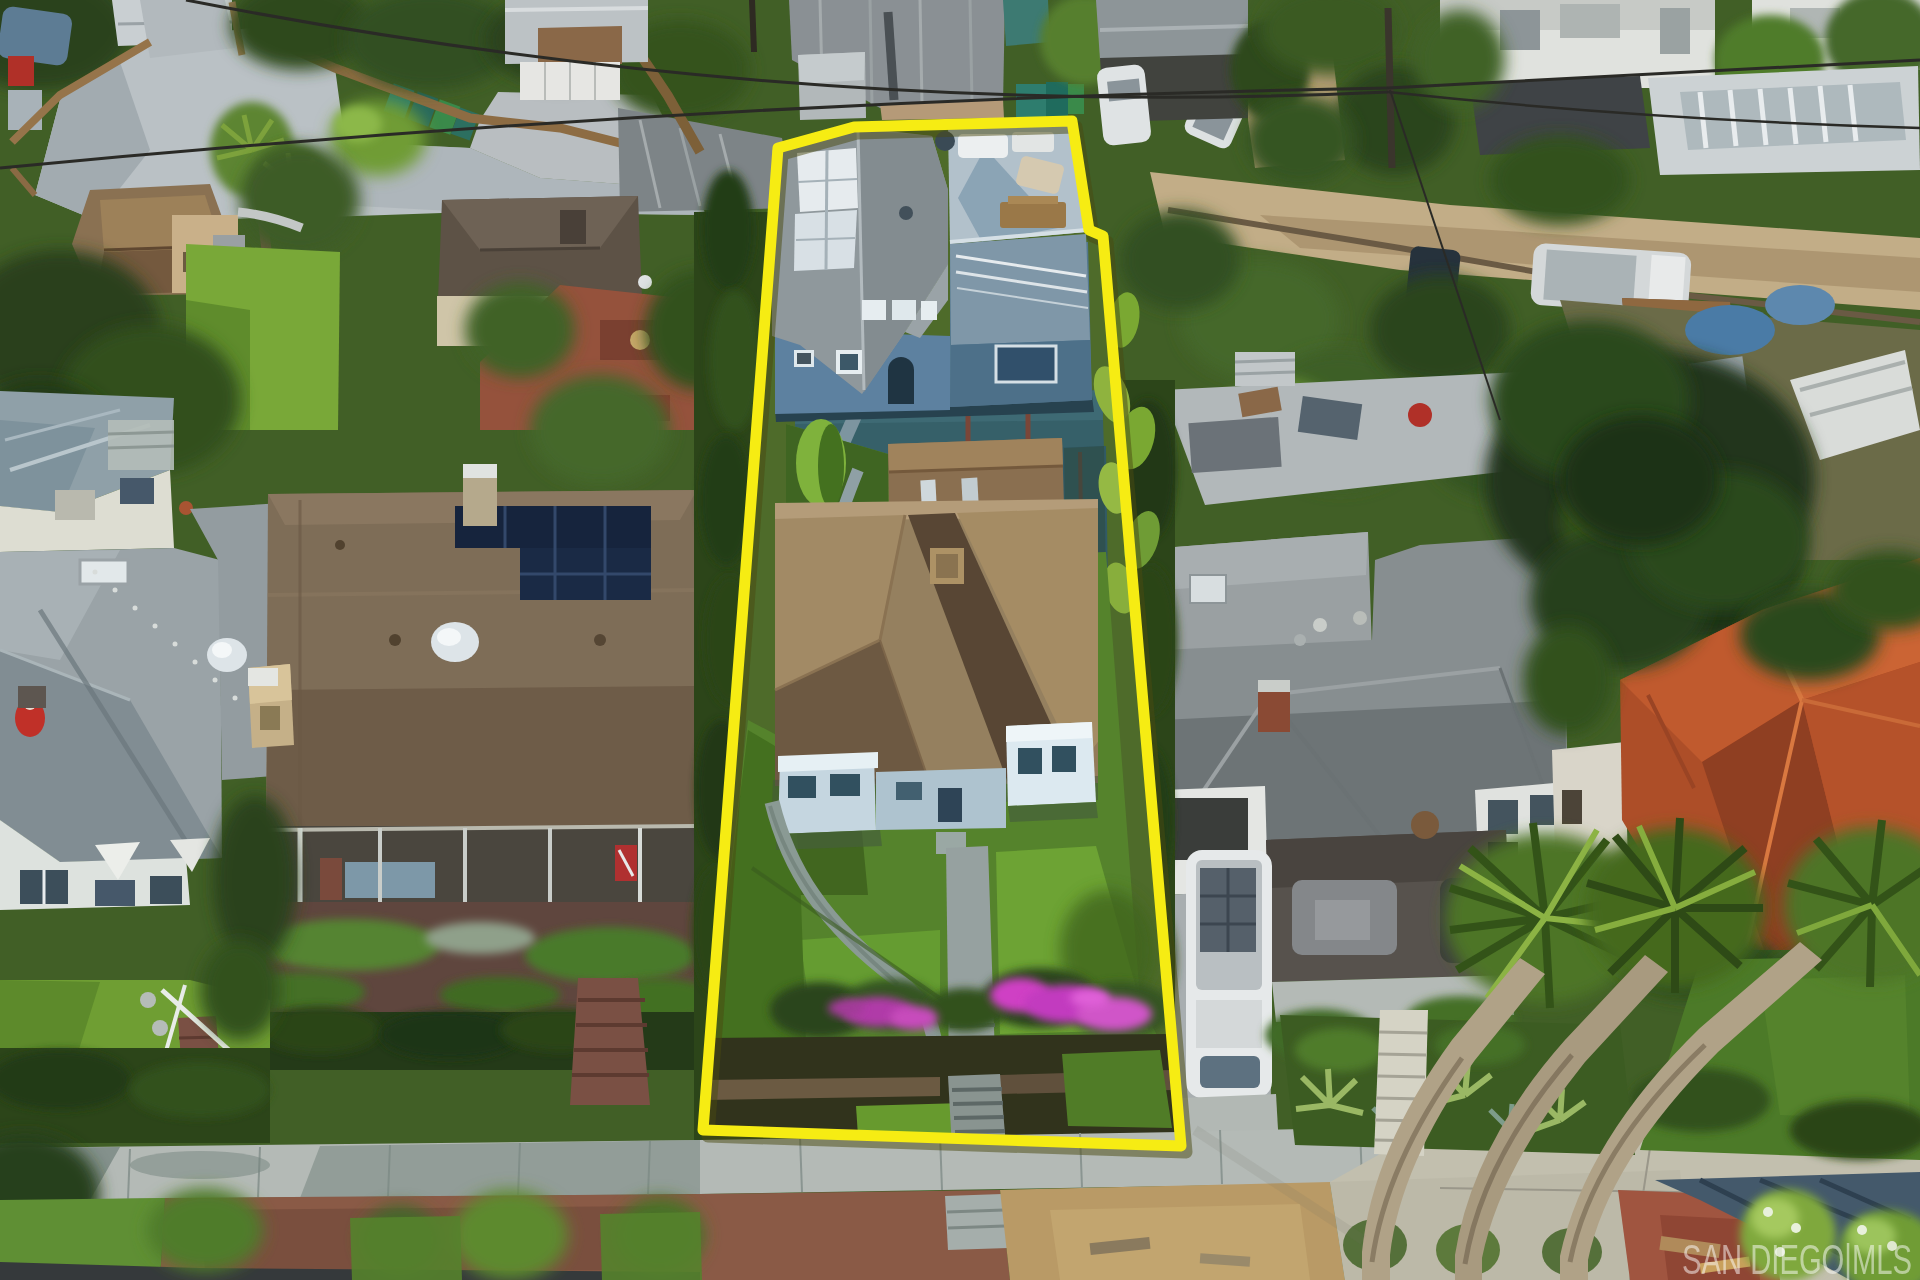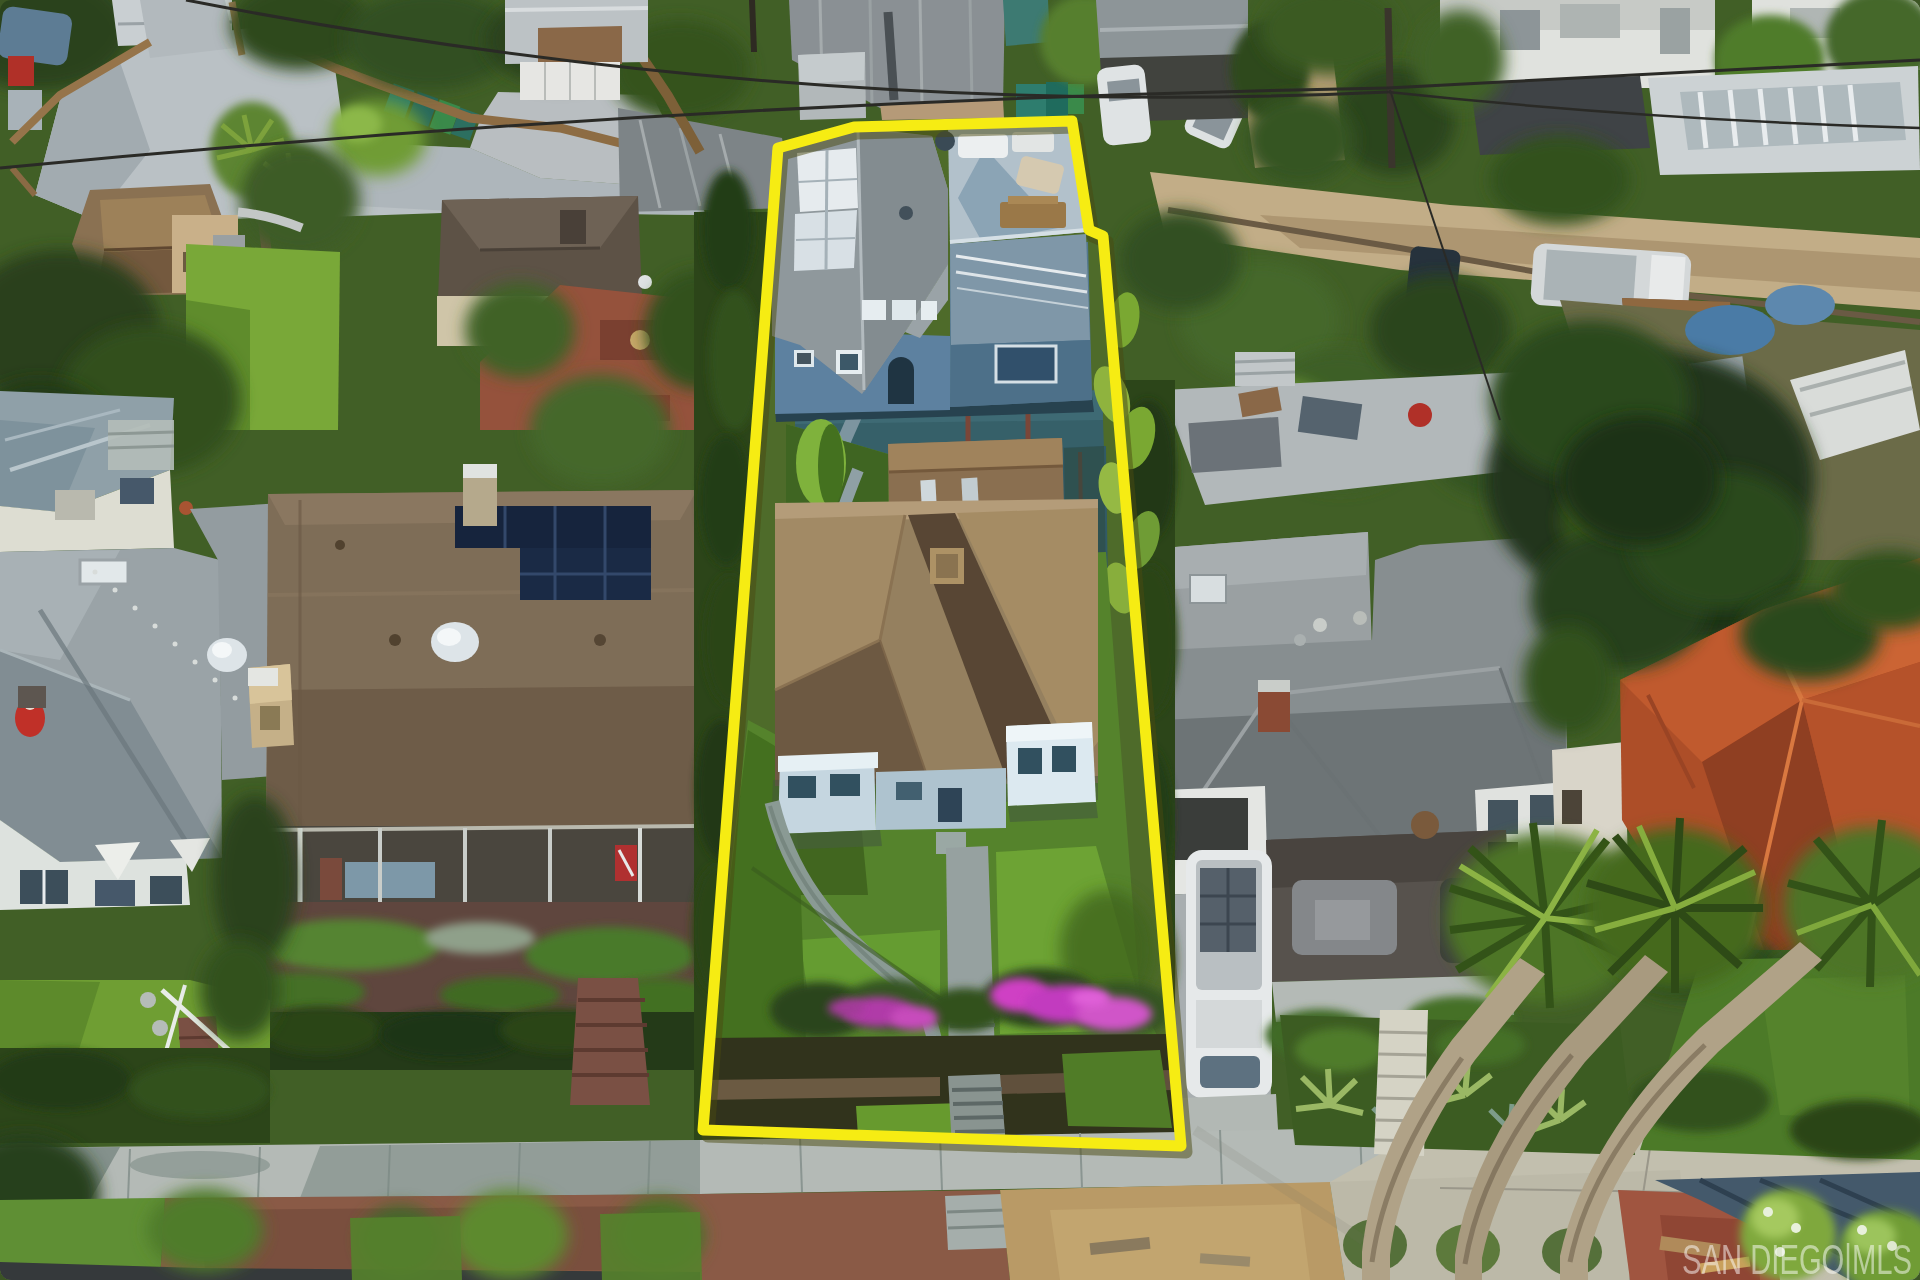--- a/index.html
+++ b/index.html
@@ -1,16 +1,16 @@
 <!DOCTYPE html>
 <html><head>
 <meta charset="utf-8">
 <style>
   html,body{margin:0;padding:0;background:#3c5524;}
-  .wrap{width:1920px;height:1280px;overflow:hidden;position:relative;font-family:"Liberation Sans",sans-serif;border-radius:11px;}
+  .wrap{width:1920px;height:1280px;overflow:hidden;position:relative;font-family:"Liberation Sans",sans-serif;}
   svg{display:block;}
 </style>
 </head>
 <body>
 <div class="wrap">
 <svg width="1920" height="1280" viewBox="0 0 1920 1280" xmlns="http://www.w3.org/2000/svg">
 <defs>
   <filter id="b4" x="-30%" y="-30%" width="160%" height="160%">
           <feGaussianBlur stdDeviation="4"></feGaussianBlur>
         </filter>

